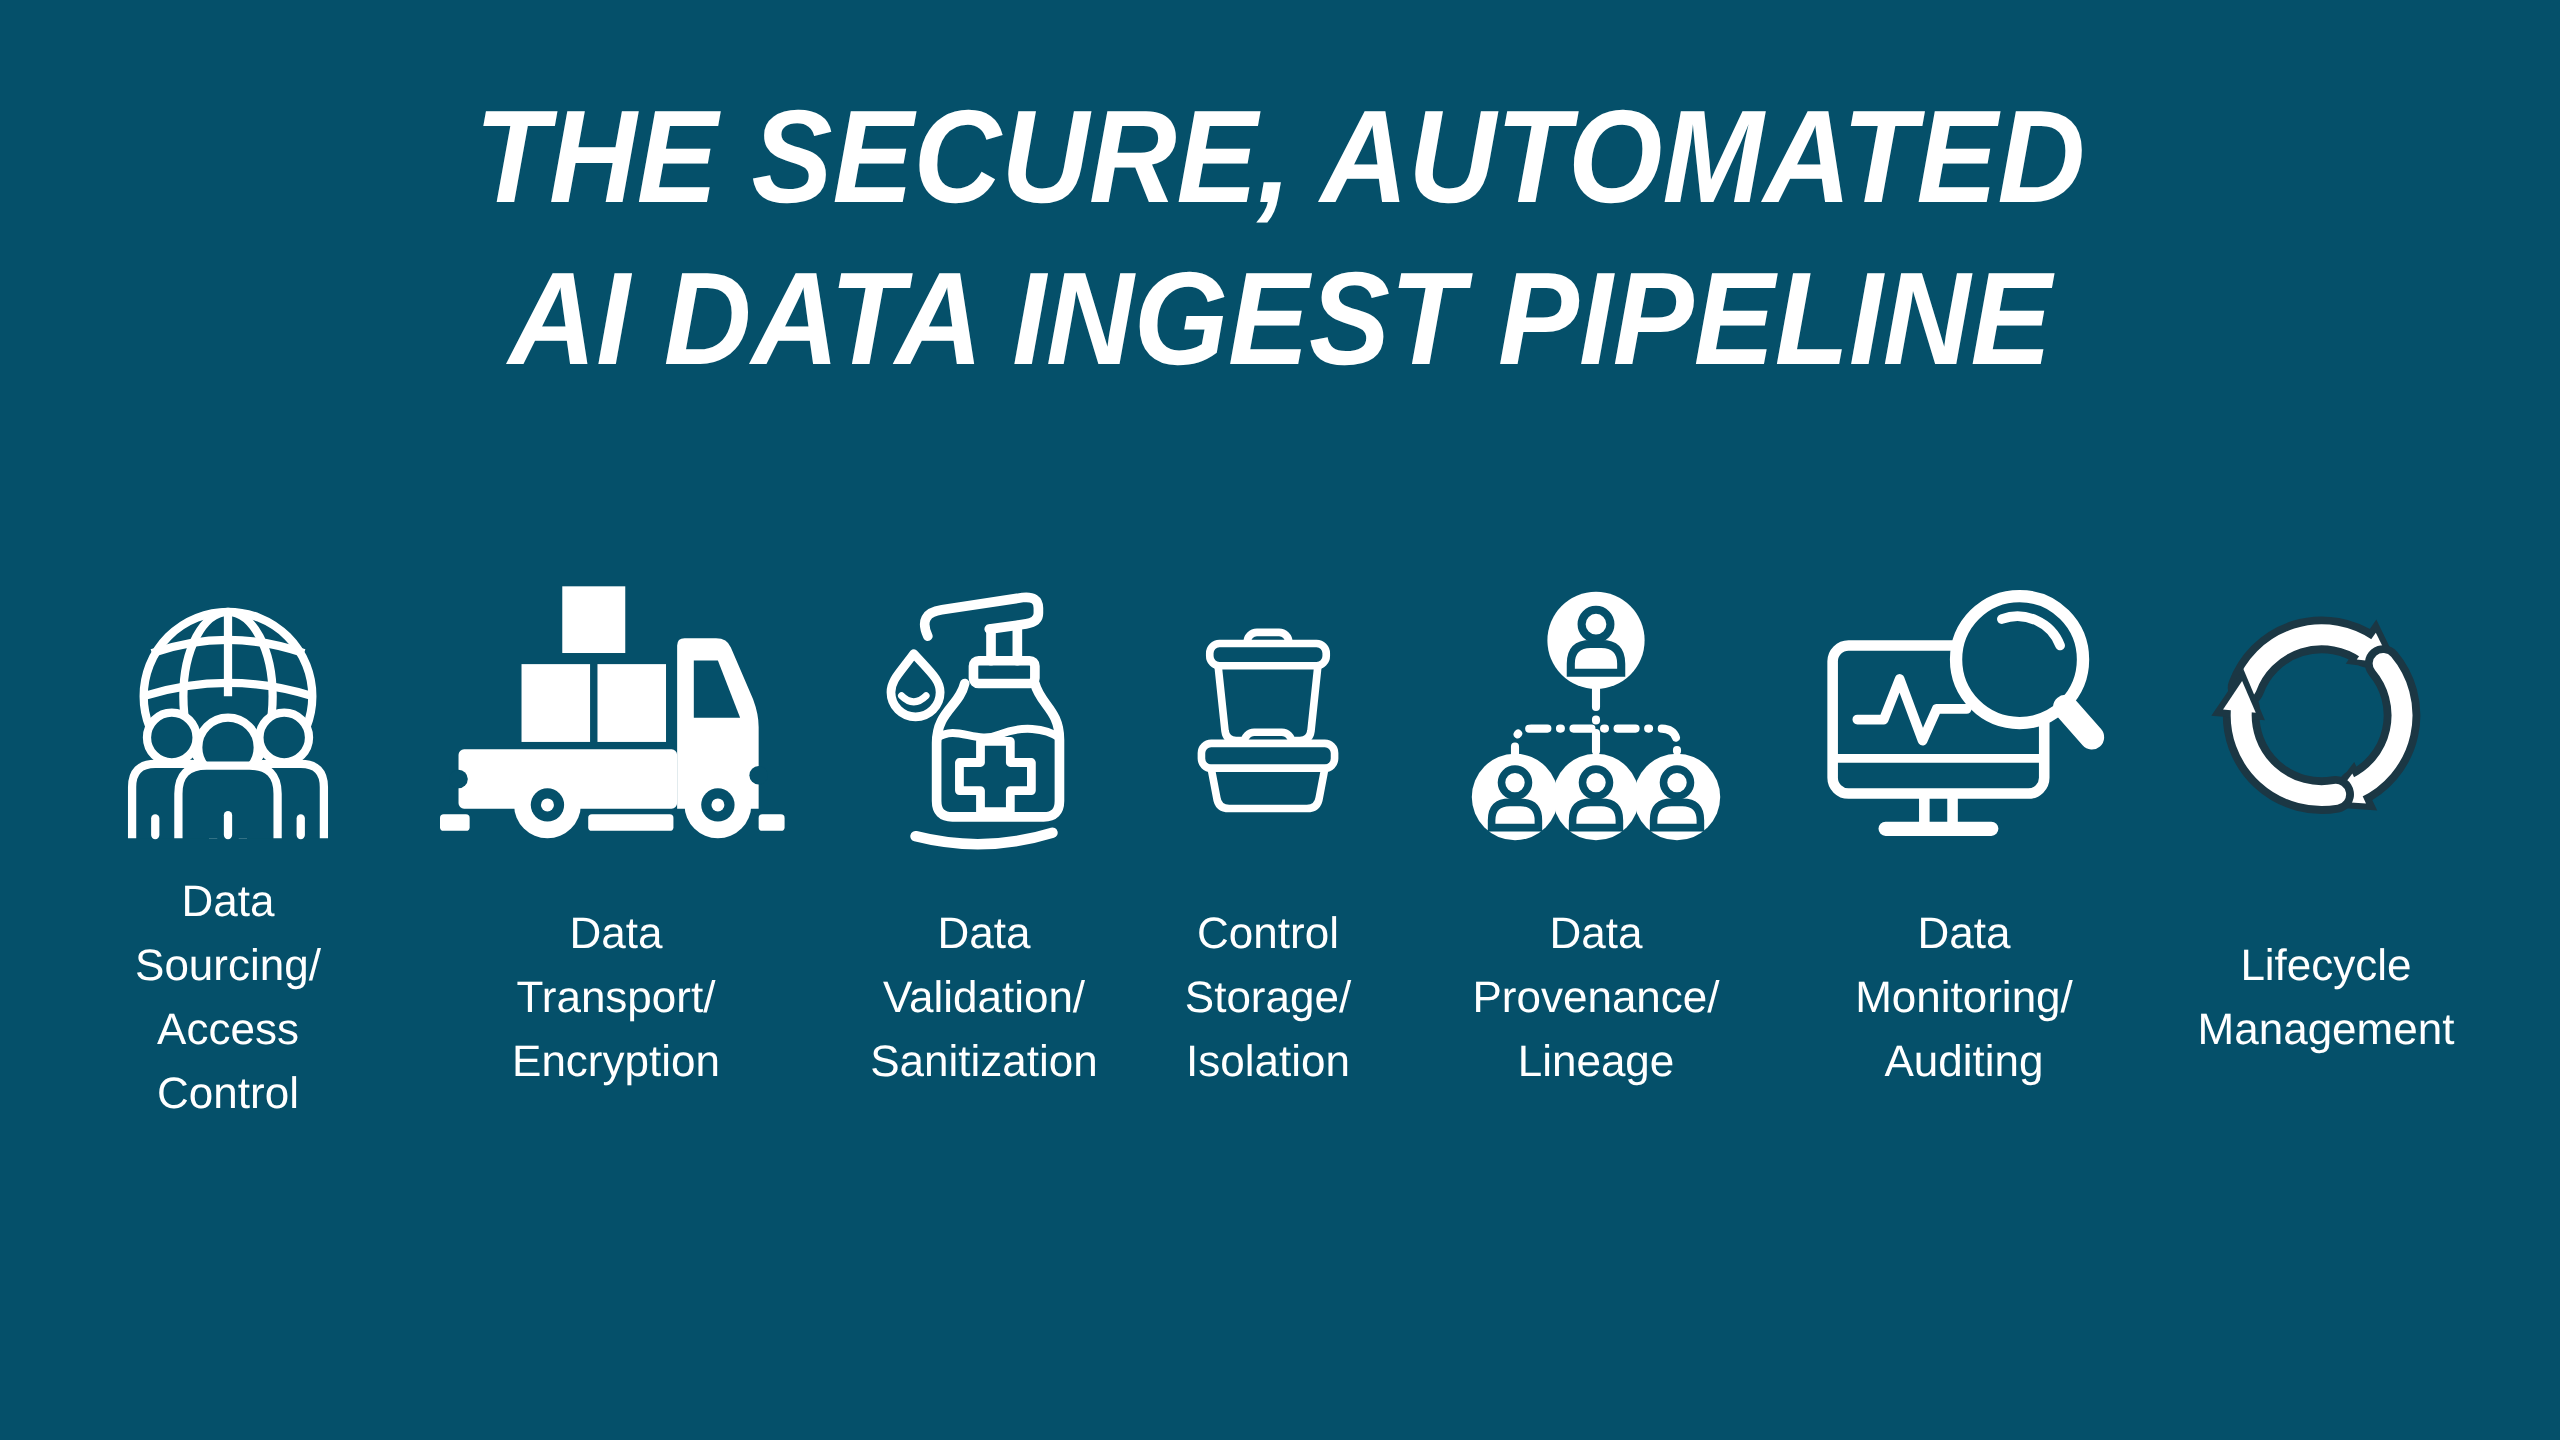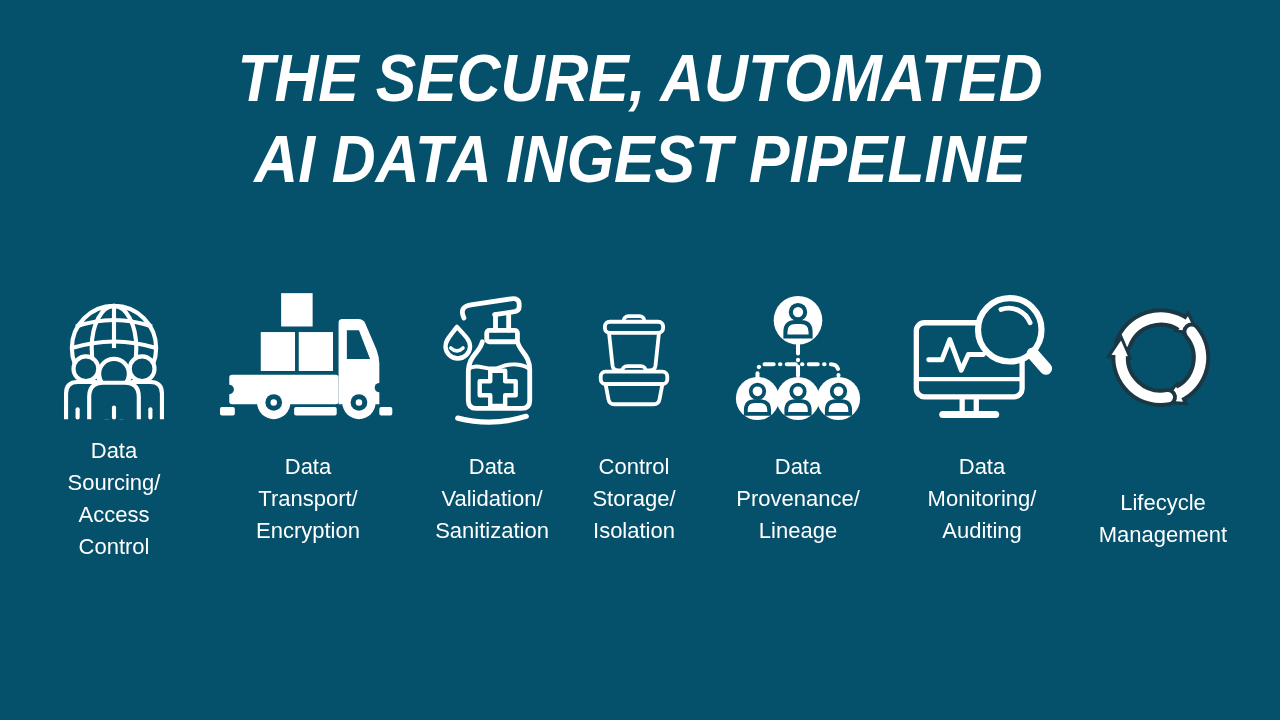--- a/index.html
+++ b/index.html
@@ -21,21 +21,21 @@
     display:flex;flex-direction:column;align-items:center;
   }
   .icon-box{height:144px;display:flex;align-items:center;justify-content:center;}
   .label-box{
     height:138px;display:flex;align-items:center;justify-content:center;
     text-align:center;color:#FFFFFF;font-size:22px;line-height:32px;
     white-space:pre-line;
   }
   
   .s1{left:114px;} .s2{left:308px;} .s3{left:492px;} .s4{left:634px;}
-  .s5{left:798px;} .s6{left:982px;} .s7{left:1163px;gap:20px;}
+  .s5{left:798px;} .s6{left:982px;} .s7{left:1163px;}
 </style>
 </head>
 <body>
 
 <div class="canvas">
 
   <h1 class="title">
     <span>THE SECURE, AUTOMATED</span>
     <span>AI DATA INGEST PIPELINE</span>
   </h1>

